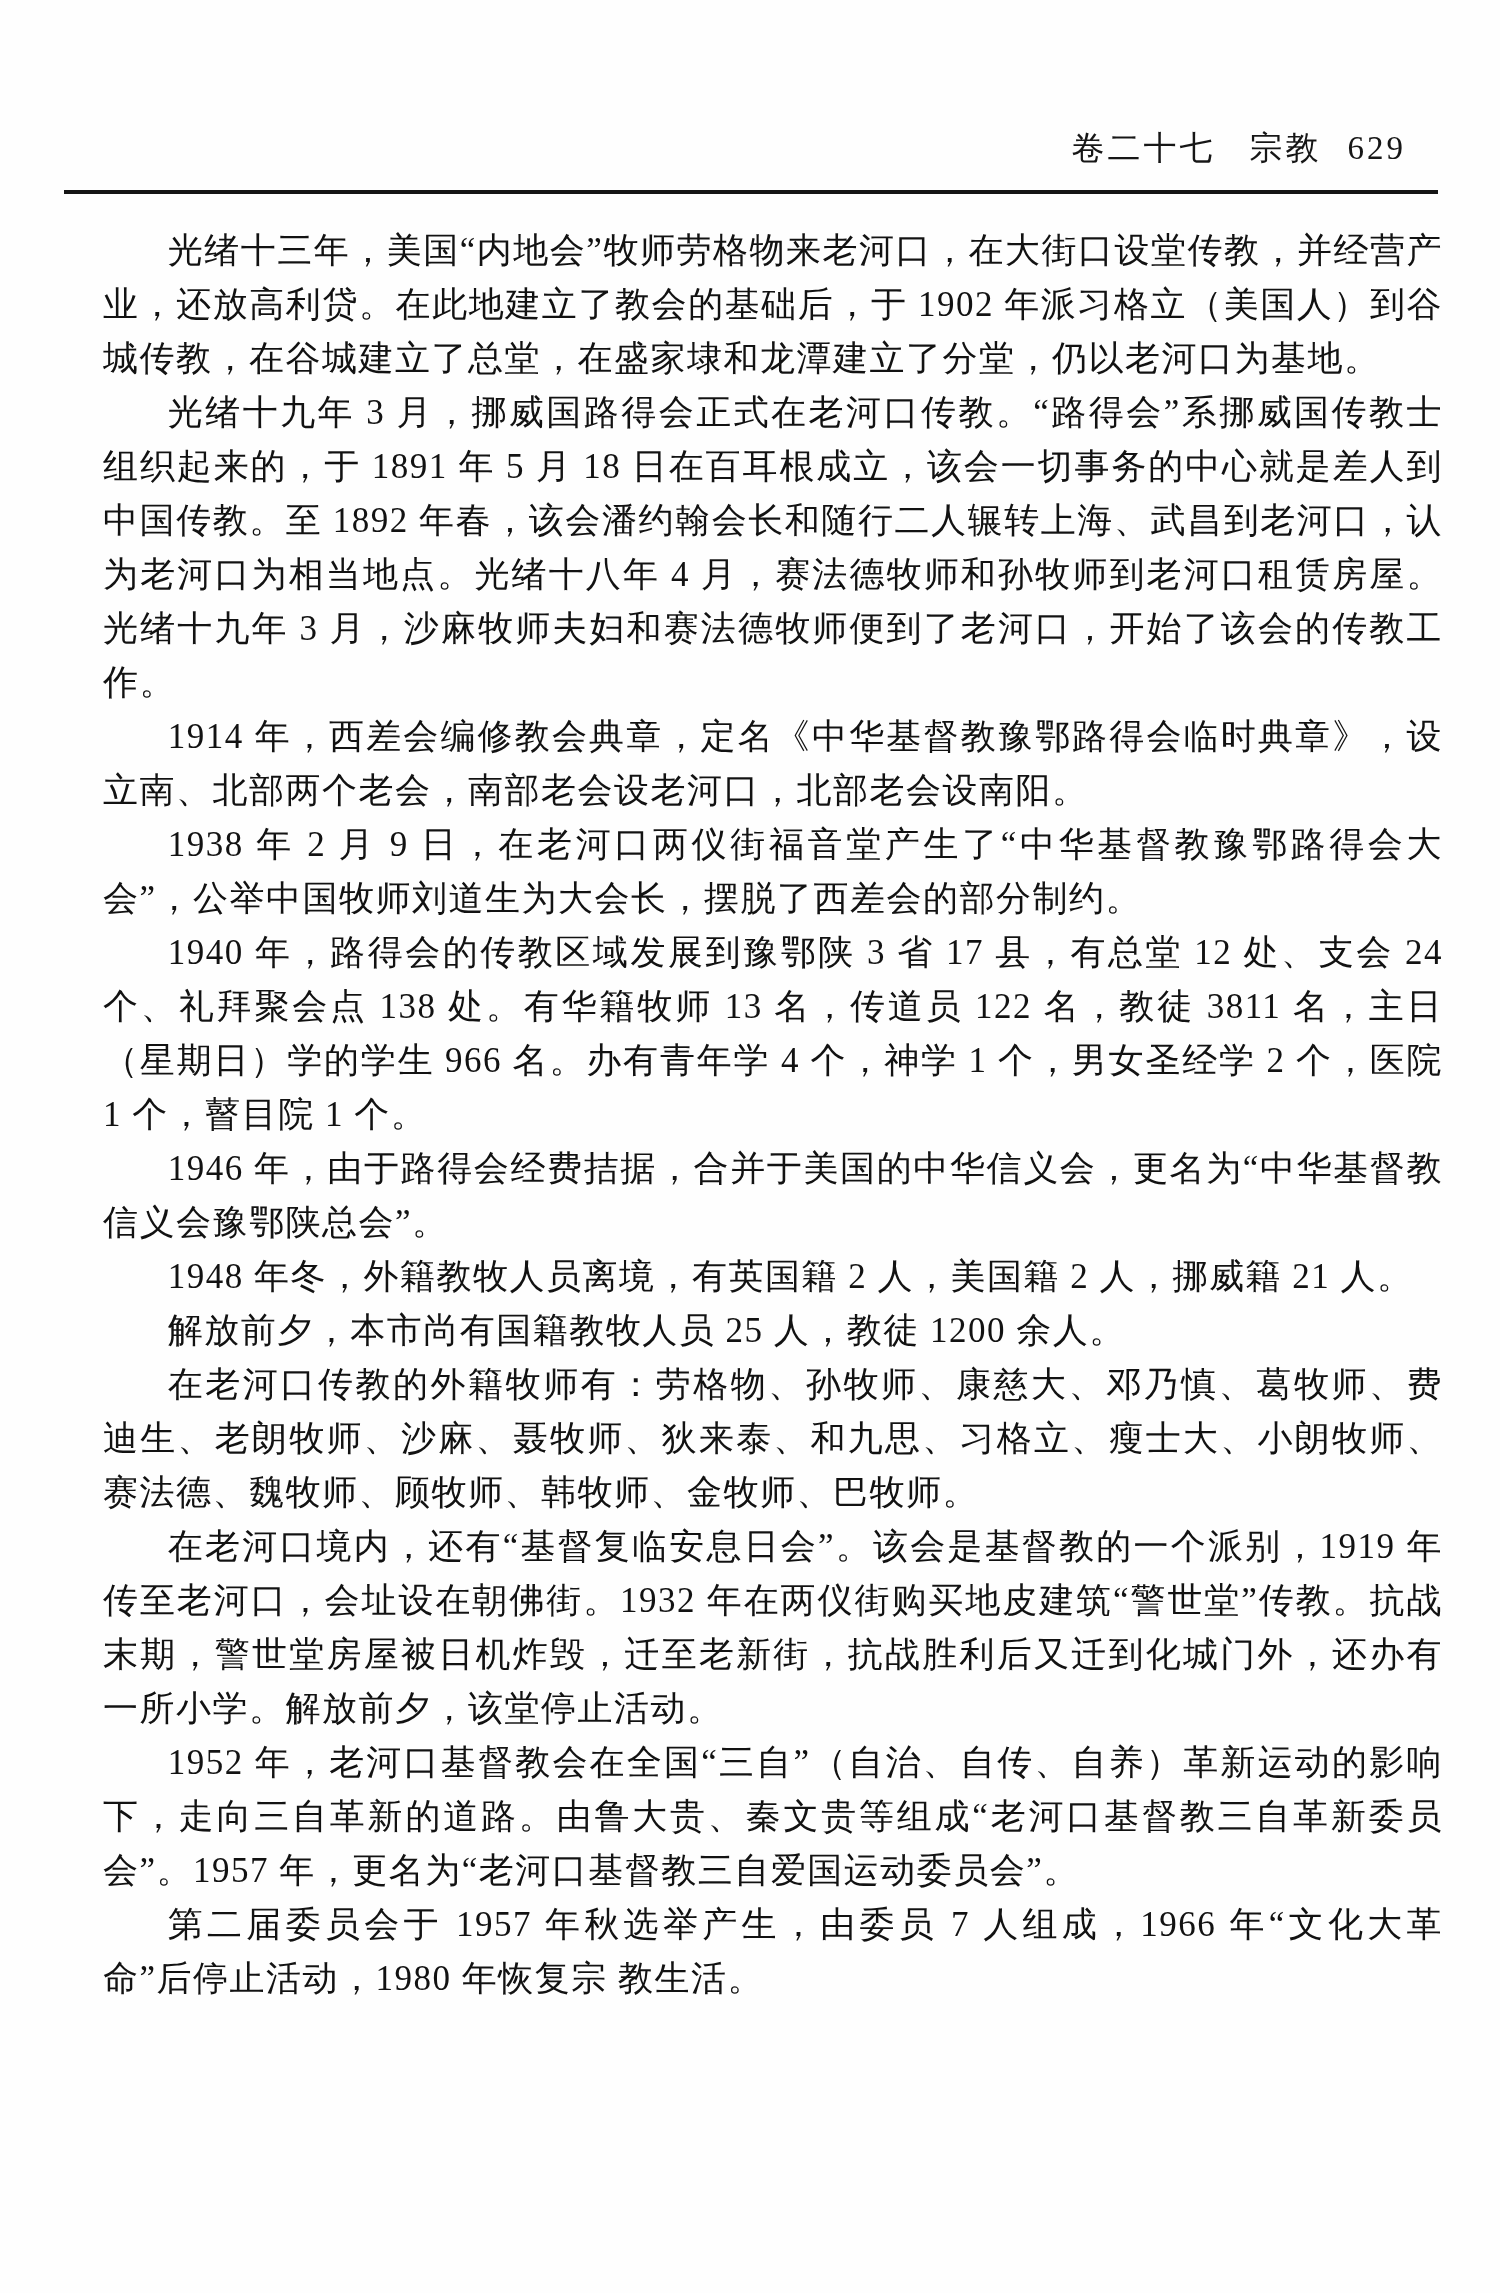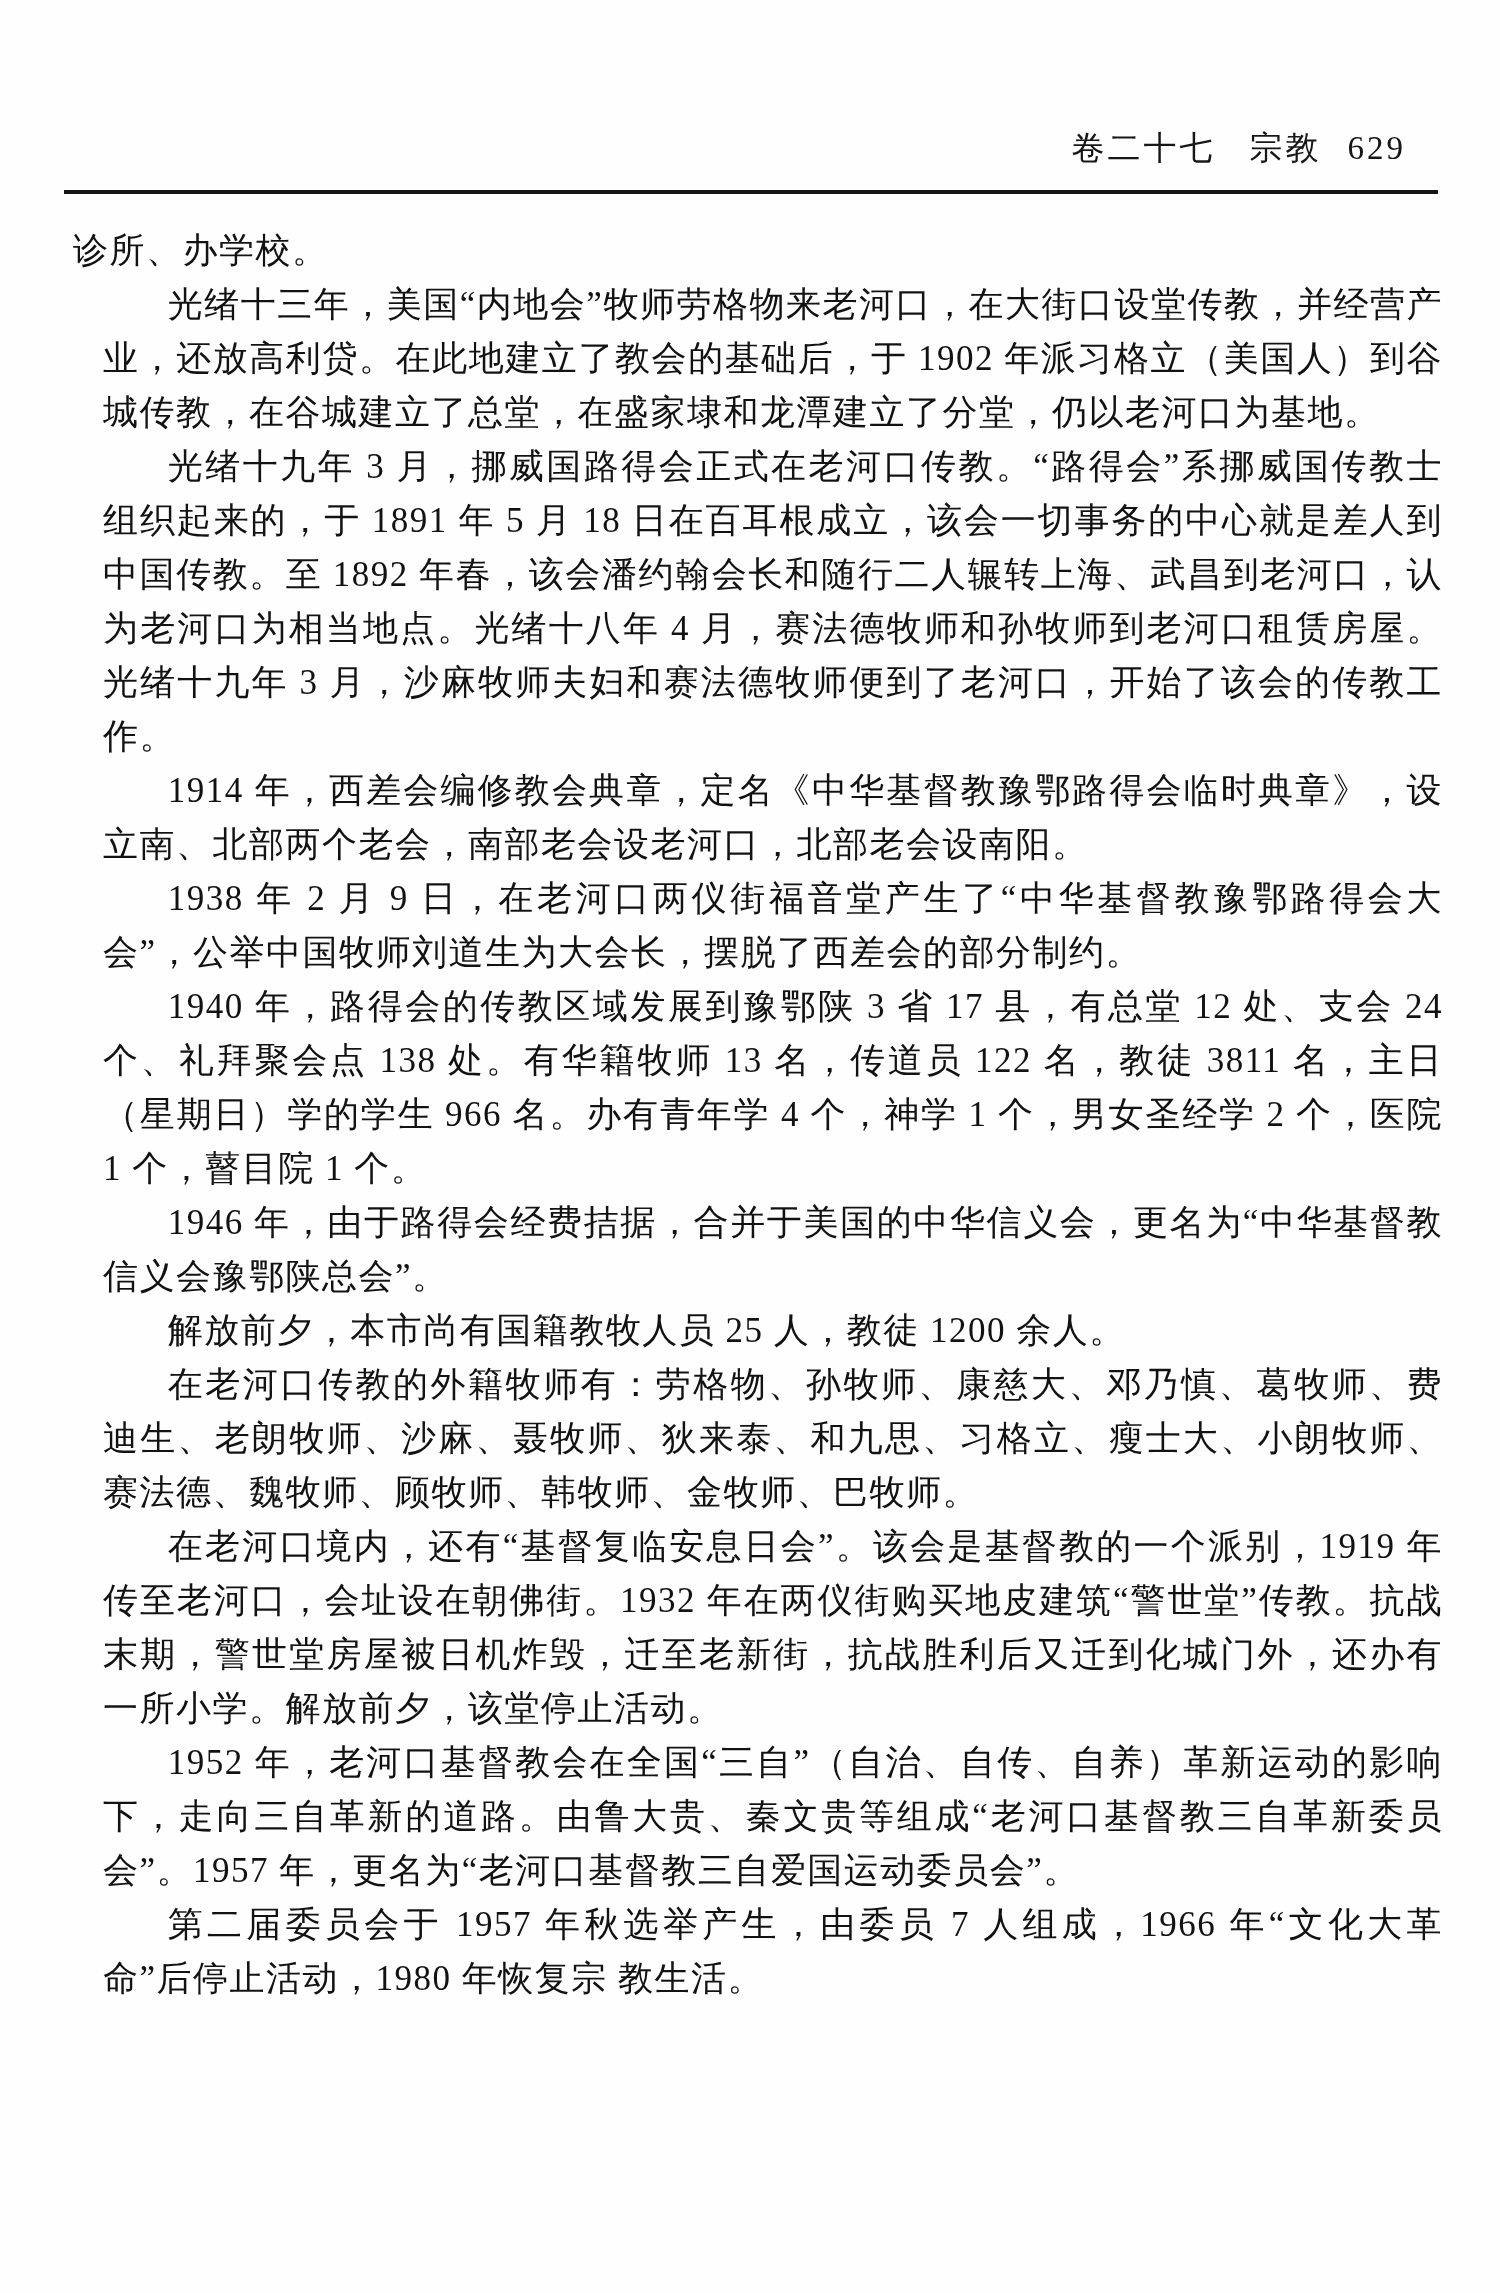--- a/index.html
+++ b/index.html
@@ -69,27 +69,27 @@
 
 <div class="page">
 
   <div class="header">
     <span>卷二十七</span><span class="gap"></span><span>宗教</span><span class="gap-small"></span><span>629</span>
   </div>
 
   <div class="rule"></div>
 
   <div class="body-text">
-    <p>诊所、办学校。</p>
     <p class="indent">光绪十三年，美国“内地会”牧师劳格物来老河口，在大街口设堂传教，并经营产业，还放高利贷。在此地建立了教会的基础后，于 1902 年派习格立（美国人）到谷城传教，在谷城建立了总堂，在盛家埭和龙潭建立了分堂，仍以老河口为基地。</p>
     <p class="indent">光绪十九年 3 月，挪威国路得会正式在老河口传教。“路得会”系挪威国传教士组织起来的，于 1891 年 5 月 18 日在百耳根成立，该会一切事务的中心就是差人到中国传教。至 1892 年春，该会潘约翰会长和随行二人辗转上海、武昌到老河口，认为老河口为相当地点。光绪十八年 4 月，赛法德牧师和孙牧师到老河口租赁房屋。光绪十九年 3 月，沙麻牧师夫妇和赛法德牧师便到了老河口，开始了该会的传教工作。</p>
     <p class="indent">1914 年，西差会编修教会典章，定名《中华基督教豫鄂路得会临时典章》，设立南、北部两个老会，南部老会设老河口，北部老会设南阳。</p>
     <p class="indent">1938 年 2 月 9 日，在老河口两仪街福音堂产生了“中华基督教豫鄂路得会大会”，公举中国牧师刘道生为大会长，摆脱了西差会的部分制约。</p>
     <p class="indent">1940 年，路得会的传教区域发展到豫鄂陕 3 省 17 县，有总堂 12 处、支会 24 个、礼拜聚会点 138 处。有华籍牧师 13 名，传道员 122 名，教徒 3811 名，主日（星期日）学的学生 966 名。办有青年学 4 个，神学 1 个，男女圣经学 2 个，医院 1 个，瞽目院 1 个。</p>
     <p class="indent">1946 年，由于路得会经费拮据，合并于美国的中华信义会，更名为“中华基督教信义会豫鄂陕总会”。</p>
+    <p class="indent">1948 年冬，外籍教牧人员离境，有英国籍 2 人，美国籍 2 人，挪威籍 21 人。</p>
     <p class="indent">解放前夕，本市尚有国籍教牧人员 25 人，教徒 1200 余人。</p>
     <p class="indent">在老河口传教的外籍牧师有：劳格物、孙牧师、康慈大、邓乃慎、葛牧师、费迪生、老朗牧师、沙麻、聂牧师、狄来泰、和九思、习格立、瘦士大、小朗牧师、赛法德、魏牧师、顾牧师、韩牧师、金牧师、巴牧师。</p>
     <p class="indent">在老河口境内，还有“基督复临安息日会”。该会是基督教的一个派别，1919 年传至老河口，会址设在朝佛街。1932 年在两仪街购买地皮建筑“警世堂”传教。抗战末期，警世堂房屋被日机炸毁，迁至老新街，抗战胜利后又迁到化城门外，还办有一所小学。解放前夕，该堂停止活动。</p>
     <p class="indent">1952 年，老河口基督教会在全国“三自”（自治、自传、自养）革新运动的影响下，走向三自革新的道路。由鲁大贵、秦文贵等组成“老河口基督教三自革新委员会”。1957 年，更名为“老河口基督教三自爱国运动委员会”。</p>
     <p class="indent">第二届委员会于 1957 年秋选举产生，由委员 7 人组成，1966 年“文化大革命”后停止活动，1980 年恢复宗 教生活。</p>
   </div>
 
 </div>
 
 </body></html>

